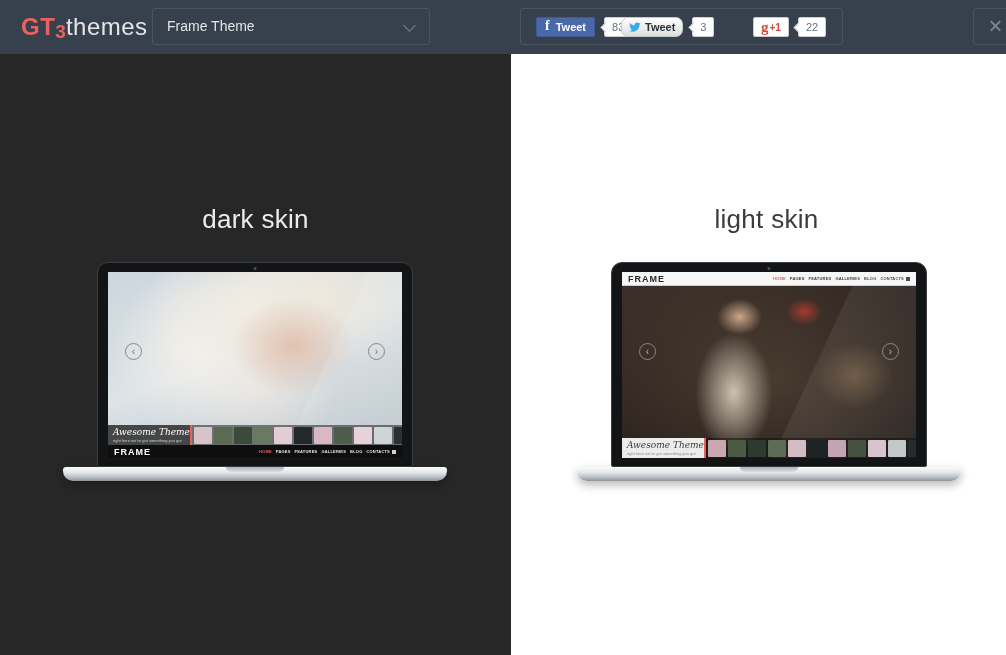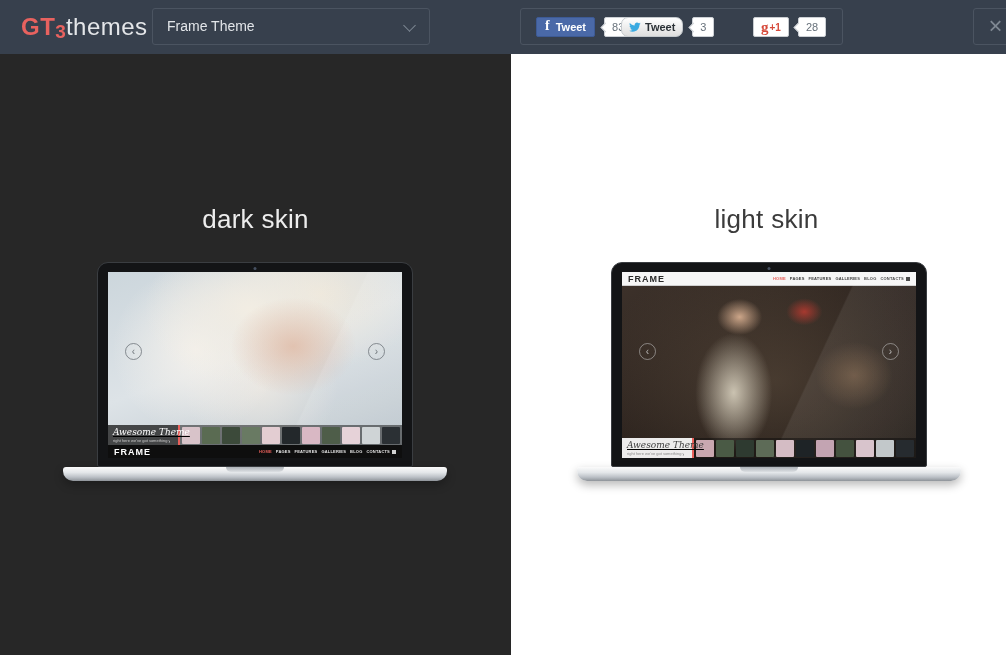--- a/index.html
+++ b/index.html
@@ -94,21 +94,21 @@
   
   .sitenav { position:absolute; left:0; width:100%; height:13px;
              display:flex; align-items:center; padding:0 6px;text-align:center; }
   .brand { font-size:9px; font-weight:700; letter-spacing:1px; }
   .menu { margin-left:auto; display:flex; align-items:center; gap:4px;
           font-size:4px; font-weight:700; letter-spacing:0.2px; }
   .menu .accent { color:#e8605b !important; }
   .menu-sq { width:4px; height:4px; margin-left:2px; }
 
   .strip { position:absolute; left:0; width:100%; height:20px; display:flex; }
-  .caption { width:70px; flex:none; padding:2px 8px 0 5px; position:relative;text-decoration:underline; }
+  .caption { width:82px; flex:none; padding:2px 8px 0 5px; position:relative; }
   .caption-title { font-family:"DejaVu Serif", serif; font-style:italic;
                    font-size:9px; line-height:10px; white-space:nowrap; }
   .caption-sub { font-size:4px; white-space:nowrap; overflow:hidden; margin-top:1px; }
   .redline { width:2px; flex:none; background:#e8605b; }
   .thumbs { flex:1; display:flex; align-items:center; gap:2px; padding-left:2px; }
   .thumb { width:18px; height:17px; flex:none; border-radius:1px; }
 
   .arrow { position:absolute; top:71px; width:17px; height:17px; border-radius:50%;
            text-align:center; font-size:10px; line-height:15px; }
   .arrow-prev { left:17px; } .arrow-next { right:17px; }
@@ -192,21 +192,21 @@
         <span>Tweet</span>
       </span>
       <span class="count">3</span>
     </div>
 
     <div class="widget w-gp">
       <span class="gp-btn">
         <span class="gp-g">g</span>
         <span class="gp-plus">+1</span>
       </span>
-      <span class="count">28</span>
+      <span class="count">22</span>
     </div>
 
   </div>
 
   <div class="close-btn">
     <span>×</span>
   </div>
 </div>
 
 <div class="main">

